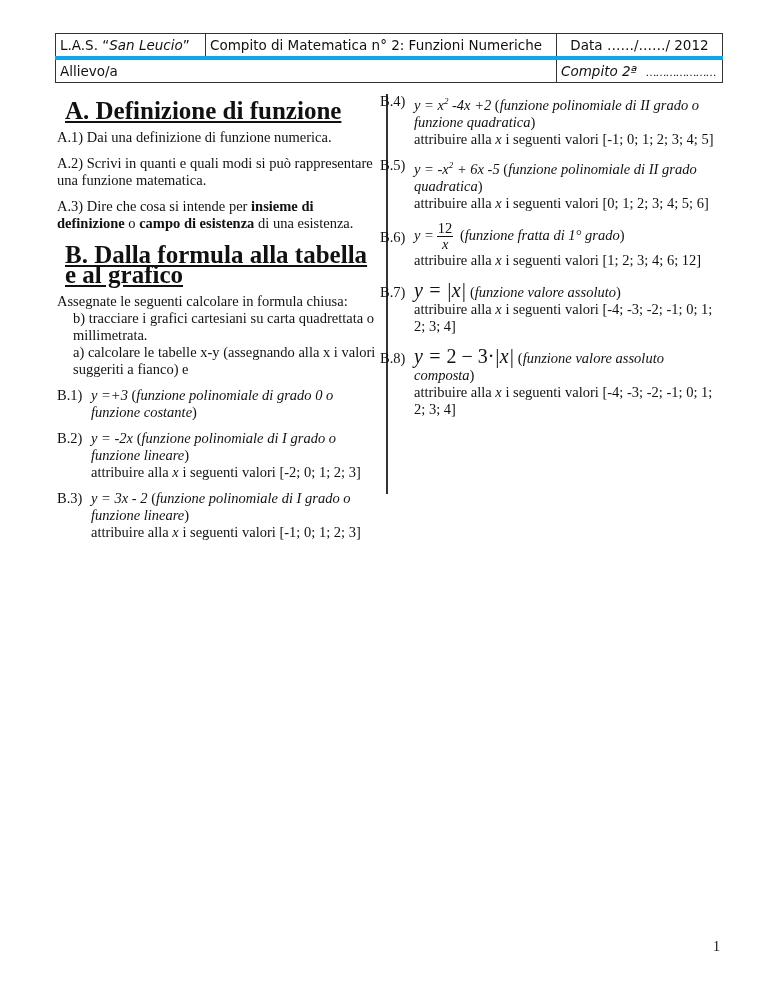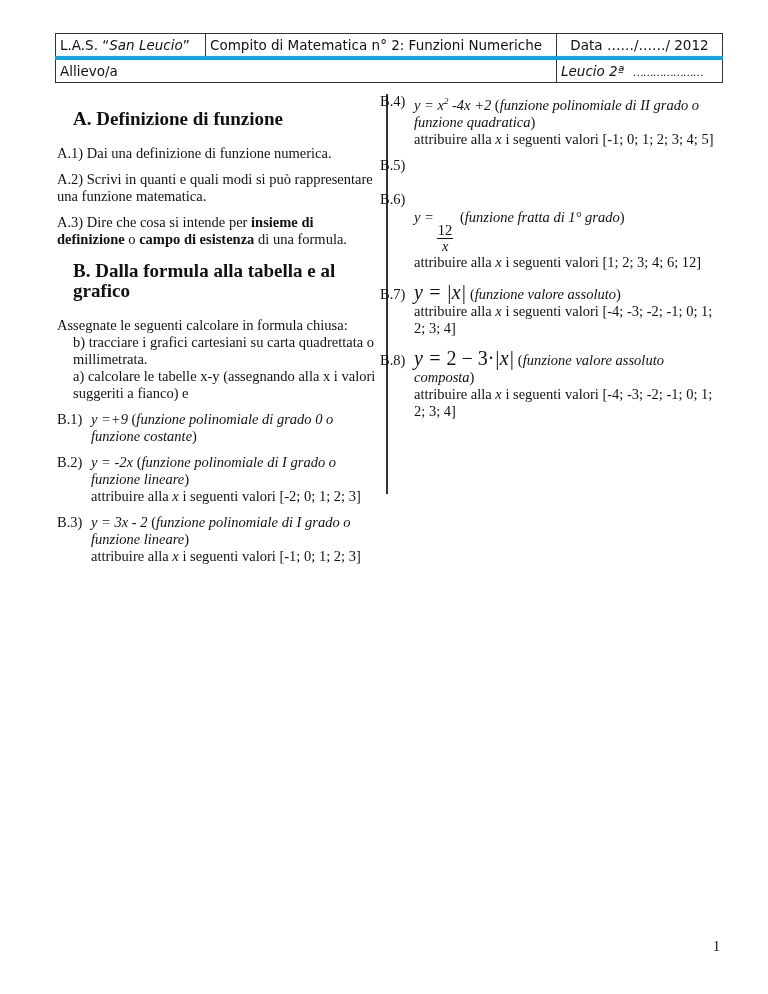--- a/index.html
+++ b/index.html
@@ -17,71 +17,71 @@
     .hdr .c2 { width: 342px; }
     .hdr .c3 { text-align: center; }
     .hdr .row2 td { border-top: 4px solid #0ea5e9; }
     .hdr .cls { text-align: left; }
     .it { font-style: italic; }
     .dots { letter-spacing: -1px; font-size: 11px; }
     .col-left { position: absolute; left: 57px; top: 93px; width: 320px; font-size: 14.5px; line-height: 17px; }
     .col-right { position: absolute; left: 380px; top: 93px; width: 335px; font-size: 14.5px; line-height: 17px; }
     .divider { position: absolute; left: 386px; top: 94px; width: 2px; height: 400px; background: #333; }
     h2 {
-      margin: 16px; font-size: 19px; font-weight: bold; 
+      margin: 8px; font-size: 25px; font-weight: bold; text-decoration: underline;
       line-height: 20px;
     }
     p { margin: 0; }
     .gap { margin-top: 9px; }
     .gap-lg { margin-top: 13px; }
     .indent { padding-left: 16px; }
     .item { display: flex; }
     .item .lbl { width: 34px; flex: none; }
     .item .body { flex: 1; }
     .math { font-style: italic; }
     .bigmath { font-size: 20px; font-style: italic; text-align: right; }
     .bigmath .up { font-style: normal; }
     .frac { display: inline-block; vertical-align: middle; text-align: center; margin: 0 3px; line-height: 15px; }
-    .frac .num { display: block; border-bottom: 1px solid #111; padding: 0 1px; font-style: normal; margin-top: 40px; }
+    .frac .num { display: block; border-bottom: 1px solid #111; padding: 0 1px; font-style: normal; }
     .frac .den { display: block; font-style: italic; }
     .page-num { position: absolute; left: 713px; top: 939px; font-size: 14px; }
     b { font-weight: bold; }
   </style>
 </head>
 <body>
 
 <table class="hdr">
   <tbody>
       <tr>
     <td class="c1"><span>L.A.S. “</span><span class="it">San Leucio</span><span>”</span></td>
     <td class="c2">Compito di Matematica n° 2: Funzioni Numeriche</td>
     <td class="c3">Data ……/……/ 2012</td>
   </tr>
   <tr class="row2">
     <td colspan="2">Allievo/a</td>
-    <td class="cls"><span class="it">Leucio 2ª</span>&nbsp;&nbsp;<span class="dots">…………………</span></td>
+    <td class="cls"><span class="it">Compito 2ª</span>&nbsp;&nbsp;<span class="dots">…………………</span></td>
   </tr>
 </tbody>
   </table>
 
 <div class="col-left">
   <h2>A. Definizione di funzione</h2>
   <p>A.1) Dai una definizione di funzione numerica.</p>
   <p class="gap">A.2) Scrivi in quanti e quali modi si può rappresentare una funzione matematica.</p>
-  <p class="gap"><span>A.3) Dire che cosa si intende per </span><b>insieme di definizione</b><span> o </span><b>campo di esistenza</b><span> di una formula.</span></p>
+  <p class="gap"><span>A.3) Dire che cosa si intende per </span><b>insieme di definizione</b><span> o </span><b>campo di esistenza</b><span> di una esistenza.</span></p>
 
   <h2 class="gap-lg">B. Dalla formula alla tabella e al grafico</h2>
   <p>Assegnate le seguenti calcolare in formula chiusa:</p>
   <p class="indent">b) tracciare i grafici cartesiani su carta quadrettata o millimetrata.</p>
   <p class="indent">a) calcolare le tabelle x-y (assegnando alla x i valori suggeriti a fianco) e</p>
 
   <div class="item gap">
     <span class="lbl">B.1)</span>
     <div class="body">
-      <span class="math">y =+9</span> (<span class="math">funzione polinomiale di grado 0 o funzione costante</span>)
+      <span class="math">y =+3</span> (<span class="math">funzione polinomiale di grado 0 o funzione costante</span>)
     </div>
   </div>
 
   <div class="item gap">
     <span class="lbl">B.2)</span>
     <div class="body">
       <span class="math">y = -2x</span> (<span class="math">funzione polinomiale di I grado o funzione lineare</span>)<br>
       <span>attribuire alla </span><span class="math">x</span><span> i seguenti valori </span><span>[-2; 0; 1; 2; 3]</span>
     </div>
   </div>
@@ -101,20 +101,24 @@
   <div class="item">
     <span class="lbl">B.4)</span>
     <div class="body">
       <span class="math"><span>y = x</span><sup style="font-size:9px">2</sup><span> -4x +2</span></span> (<span class="math">funzione polinomiale di II grado o funzione quadratica</span>)<br>
       <span>attribuire alla </span><span class="math">x</span><span> i seguenti valori </span><span>[-1; 0; 1; 2; 3; 4; 5]</span>
     </div>
   </div>
 
   <div class="item gap">
     <span class="lbl">B.5)</span>
+    <div class="body">
+      <span class="math"><span>y = -x</span><sup style="font-size:9px">2</sup><span> + 6x -5</span></span> (<span class="math">funzione polinomiale di II grado quadratica</span>)<br>
+      <span>attribuire alla </span><span class="math">x</span><span> i seguenti valori </span><span>[0; 1; 2; 3; 4; 5; 6]</span>
+    </div>
   </div>
 
   <div class="item gap">
     <span class="lbl" style="padding-top:8px">B.6)</span>
     <div class="body">
       <span class="math">y =</span><span class="frac"><span class="num">12</span><span class="den">x</span></span> (<span class="math">funzione fratta di 1° grado</span>)<br>
       <span>attribuire alla </span><span class="math">x</span><span> i seguenti valori </span><span>[1; 2; 3; 4; 6; 12]</span>
     </div>
   </div>
 

